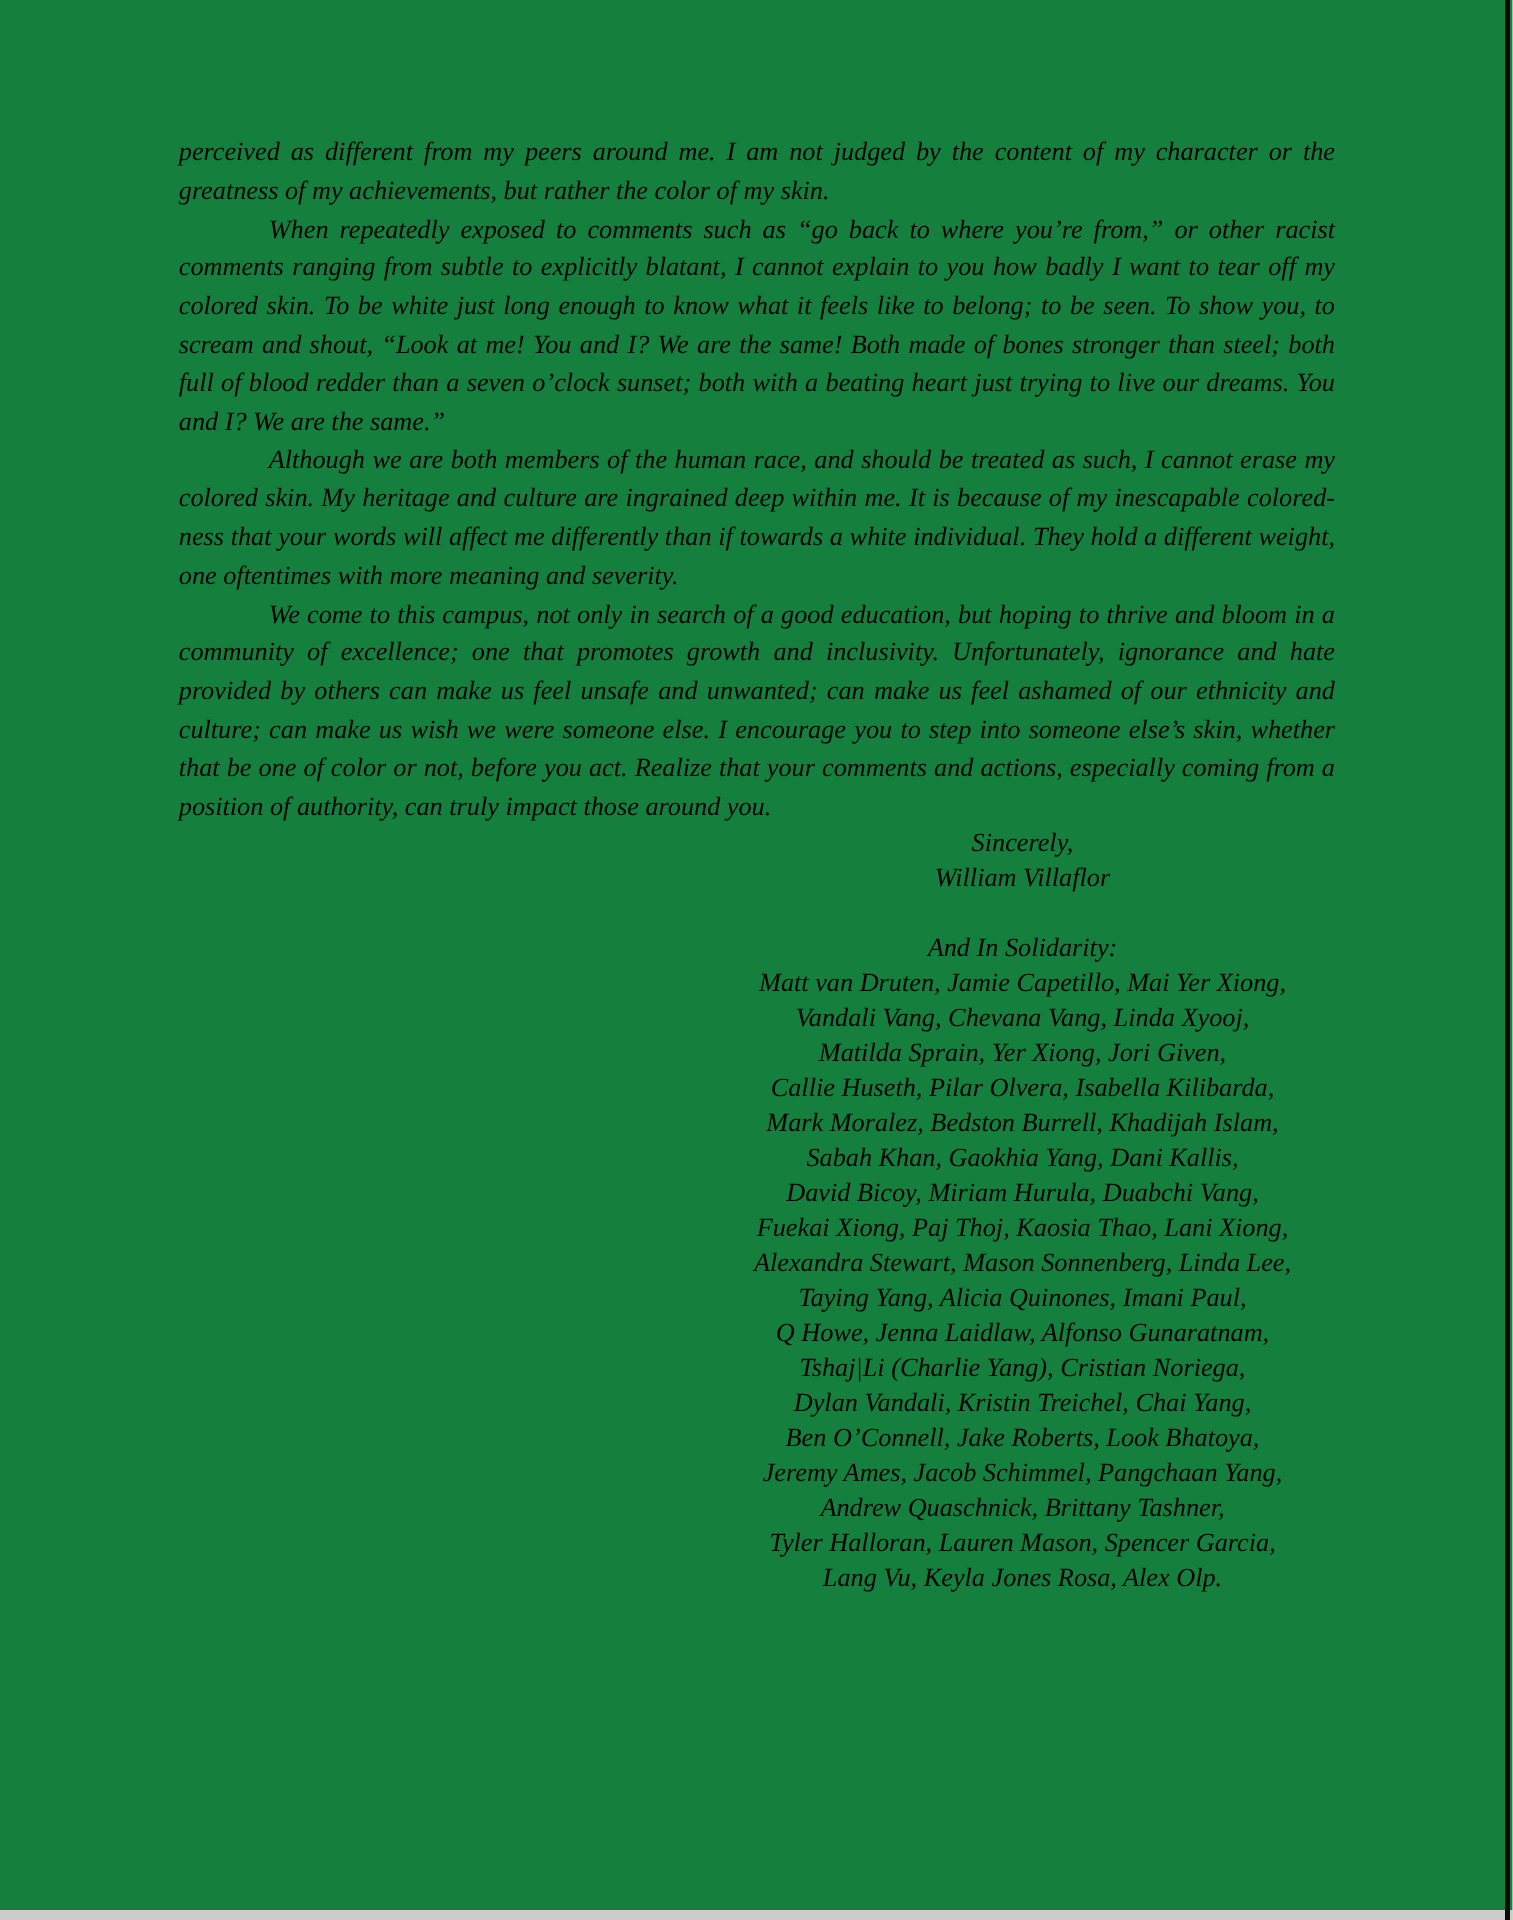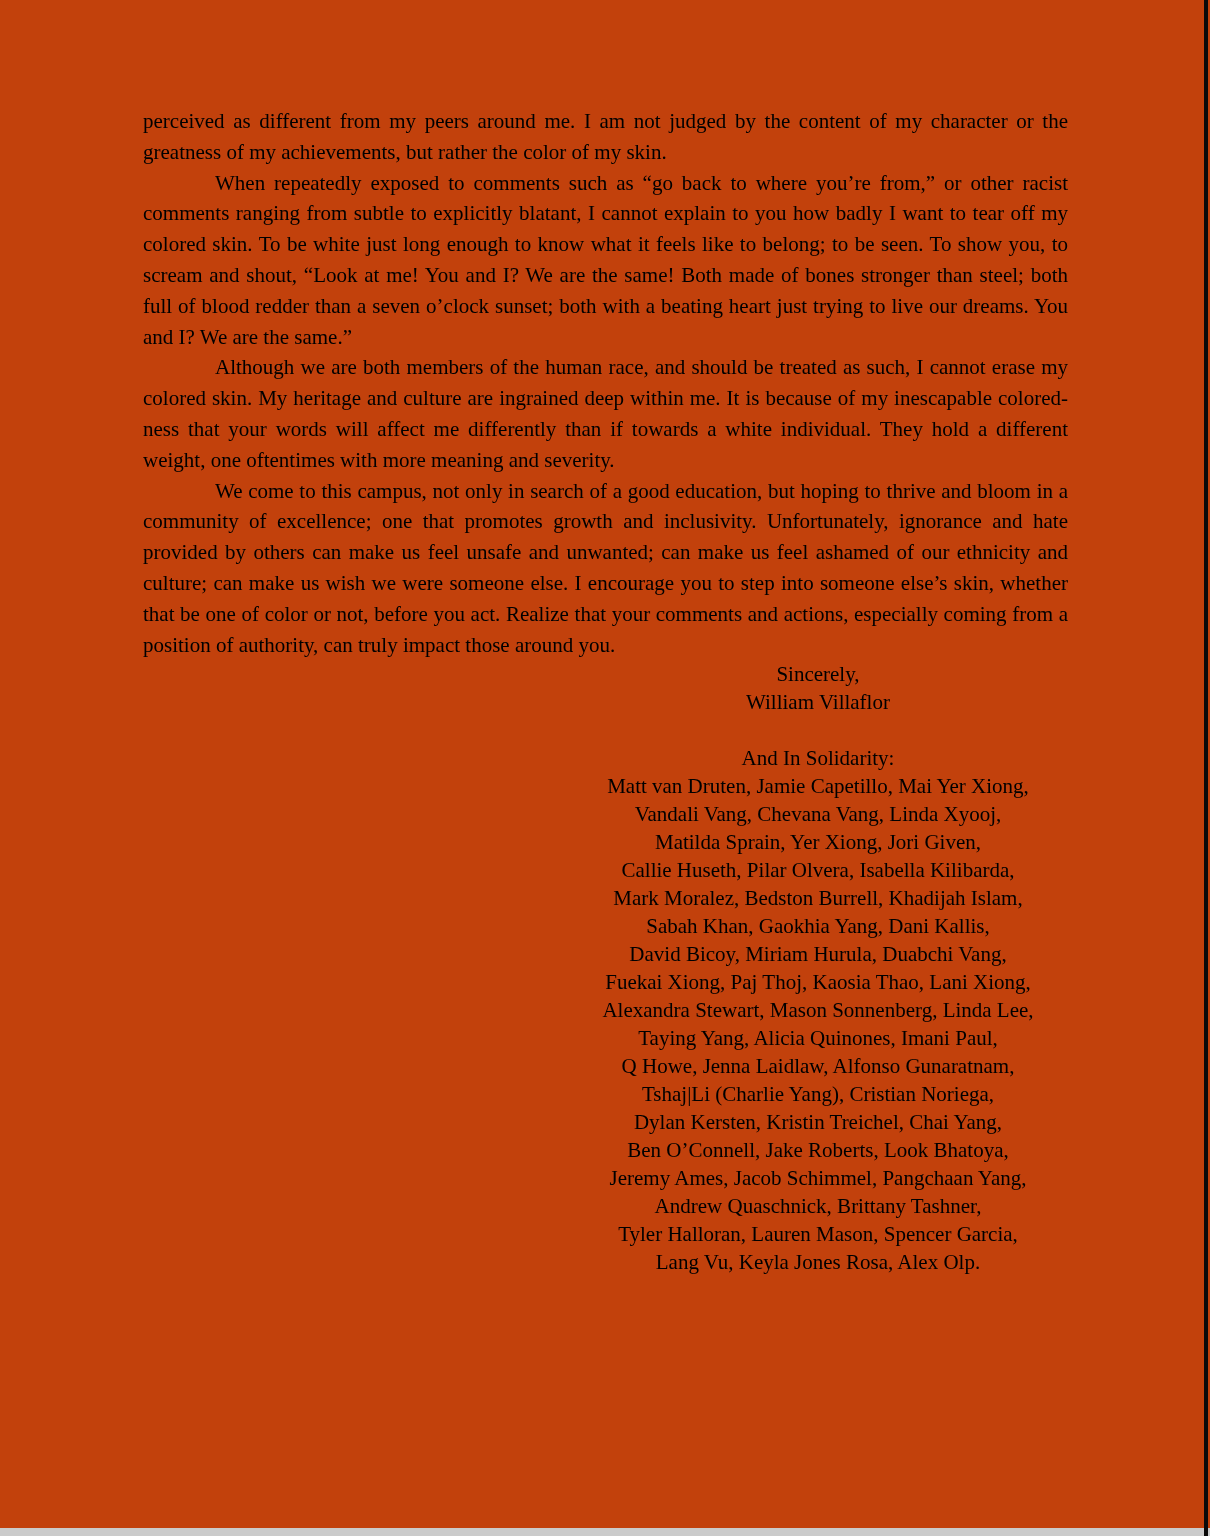--- a/index.html
+++ b/index.html
@@ -14,21 +14,22 @@
     overflow: hidden;
     font-family: "Liberation Serif", "DejaVu Serif", serif;
     color: #000000;
   }
   .page {
     position: absolute;
     left: 0;
     top: 0;
     width: 1210px;
     height: 1528px;
-    background: #c2410c;
+    background: #15803d;
+    font-style: italic;
   }
   .content {
     position: absolute;
     left: 143px;
     top: 106px;
     width: 925px;
   }
   .para {
     margin: 0;
     font-size: 21px;
@@ -88,21 +89,21 @@
       <div class="sig-line">Matilda Sprain, Yer Xiong, Jori Given,</div>
       <div class="sig-line">Callie Huseth, Pilar Olvera, Isabella Kilibarda,</div>
       <div class="sig-line">Mark Moralez, Bedston Burrell, Khadijah Islam,</div>
       <div class="sig-line">Sabah Khan, Gaokhia Yang, Dani Kallis,</div>
       <div class="sig-line">David Bicoy, Miriam Hurula, Duabchi Vang,</div>
       <div class="sig-line">Fuekai Xiong, Paj Thoj, Kaosia Thao, Lani Xiong,</div>
       <div class="sig-line">Alexandra Stewart, Mason Sonnenberg, Linda Lee,</div>
       <div class="sig-line">Taying Yang, Alicia Quinones, Imani Paul,</div>
       <div class="sig-line">Q Howe, Jenna Laidlaw, Alfonso Gunaratnam,</div>
       <div class="sig-line">Tshaj|Li (Charlie Yang), Cristian Noriega,</div>
-      <div class="sig-line">Dylan Kersten, Kristin Treichel, Chai Yang,</div>
+      <div class="sig-line">Dylan Vandali, Kristin Treichel, Chai Yang,</div>
       <div class="sig-line">Ben O’Connell, Jake Roberts, Look Bhatoya,</div>
       <div class="sig-line">Jeremy Ames, Jacob Schimmel, Pangchaan Yang,</div>
       <div class="sig-line">Andrew Quaschnick, Brittany Tashner,</div>
       <div class="sig-line">Tyler Halloran, Lauren Mason, Spencer Garcia,</div>
       <div class="sig-line">Lang Vu, Keyla Jones Rosa, Alex Olp.</div>
     </div>
 
   </div>
 </div>
 

